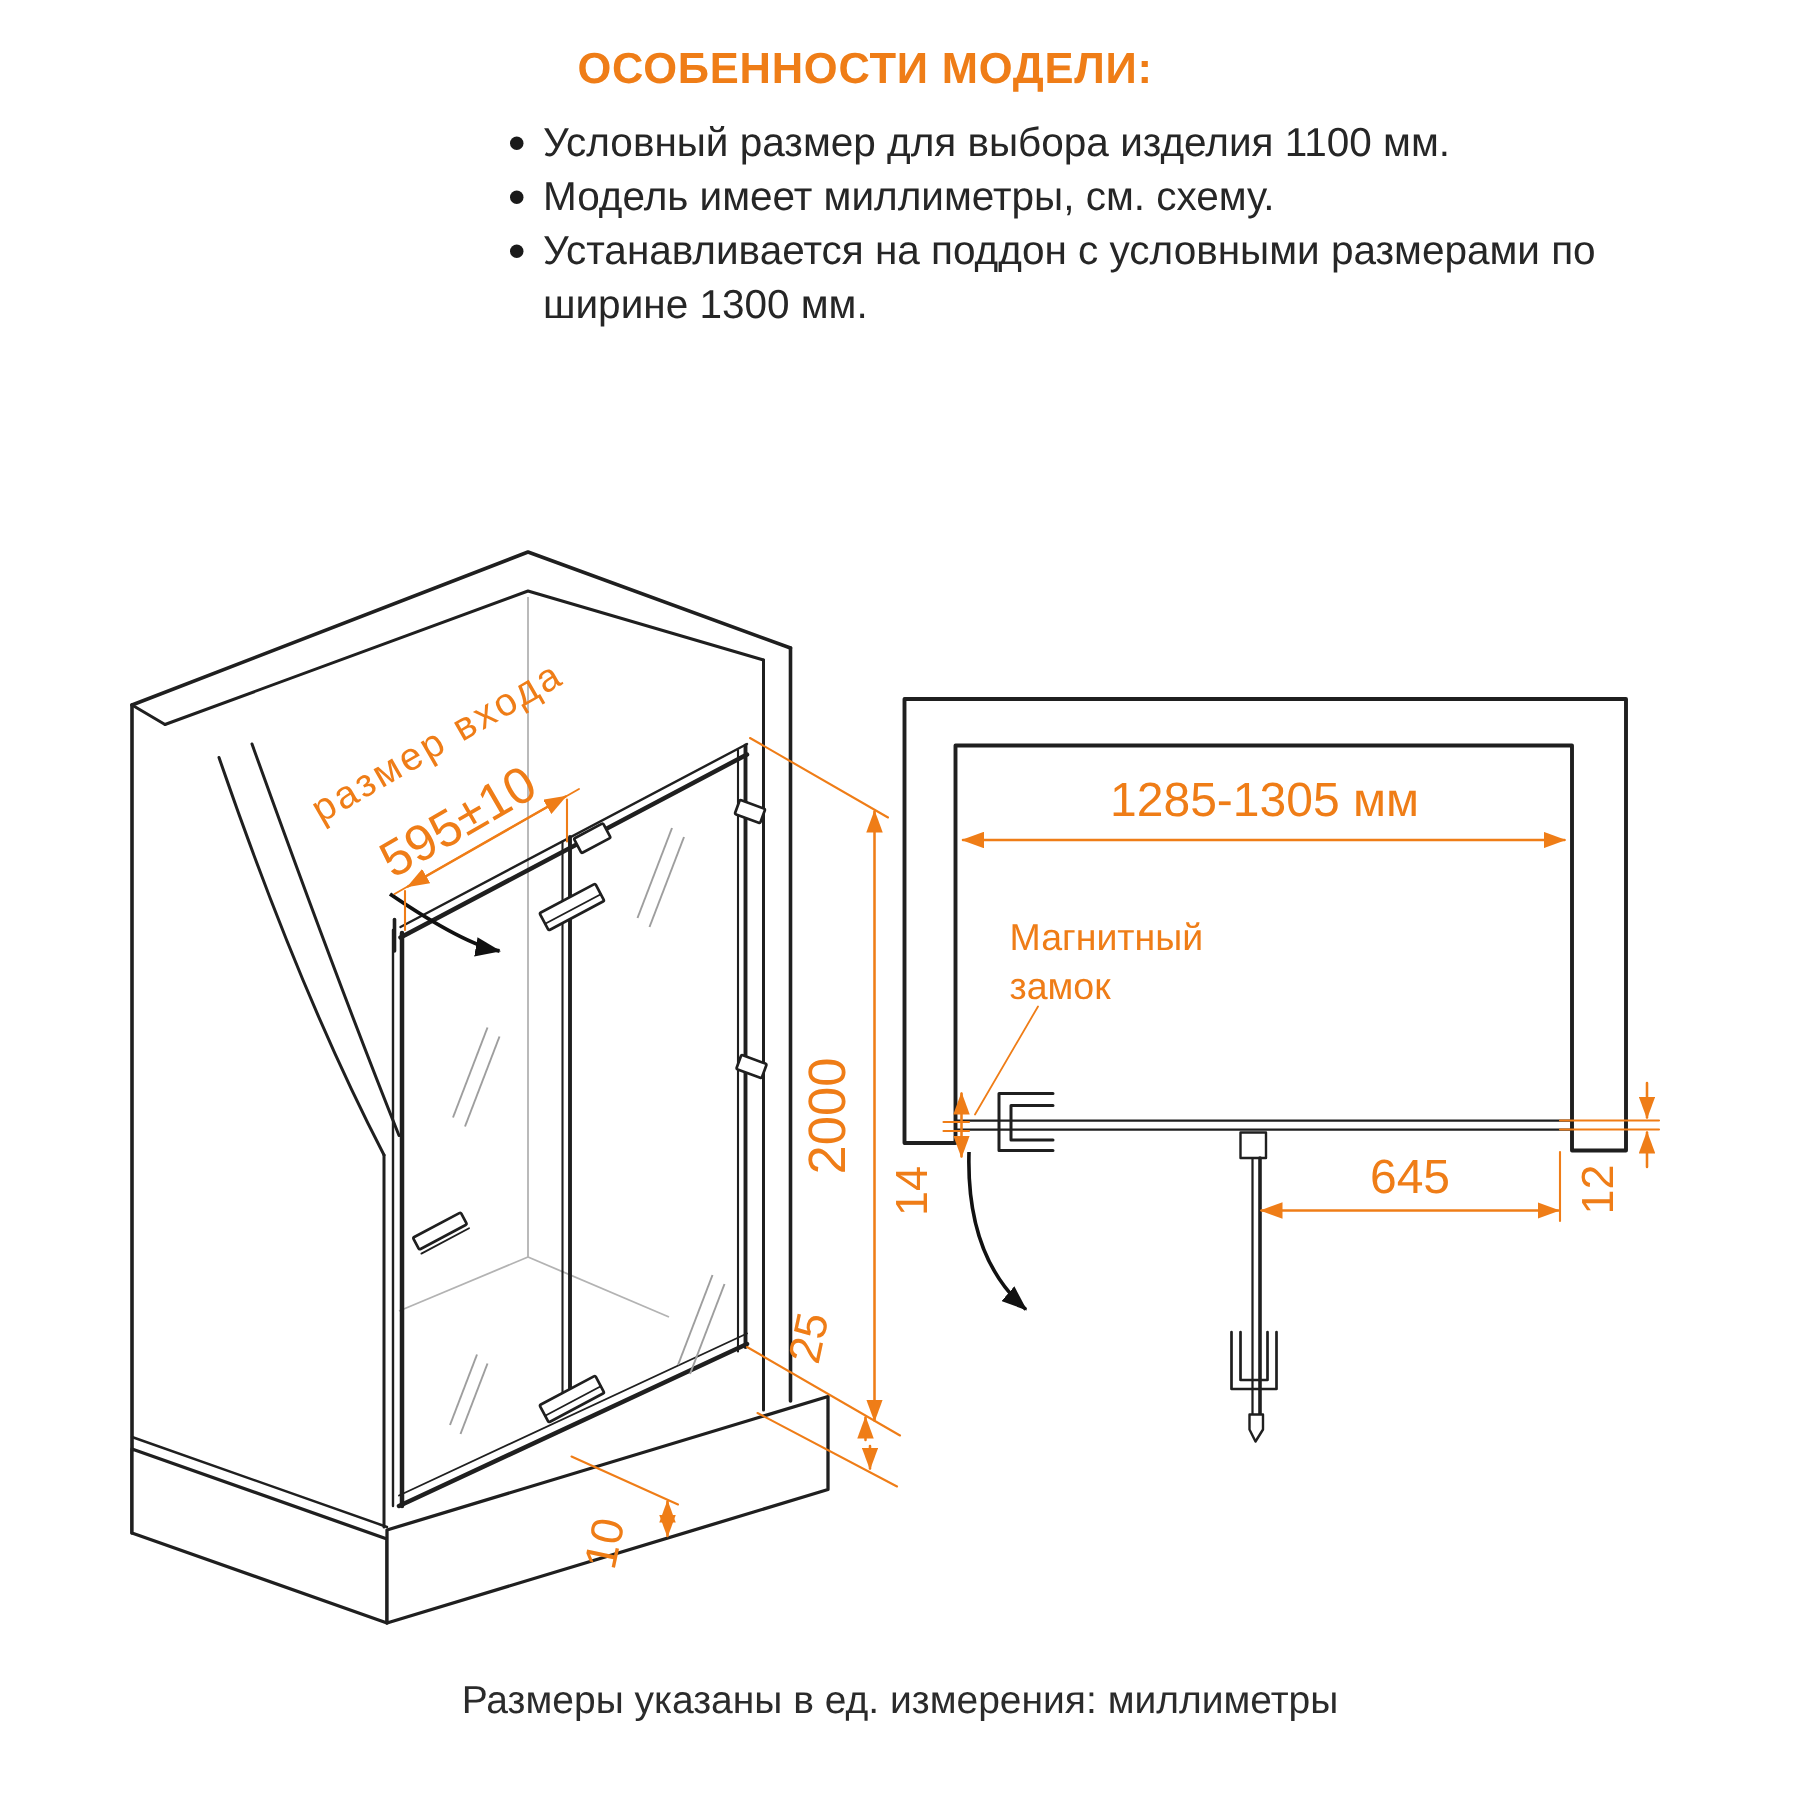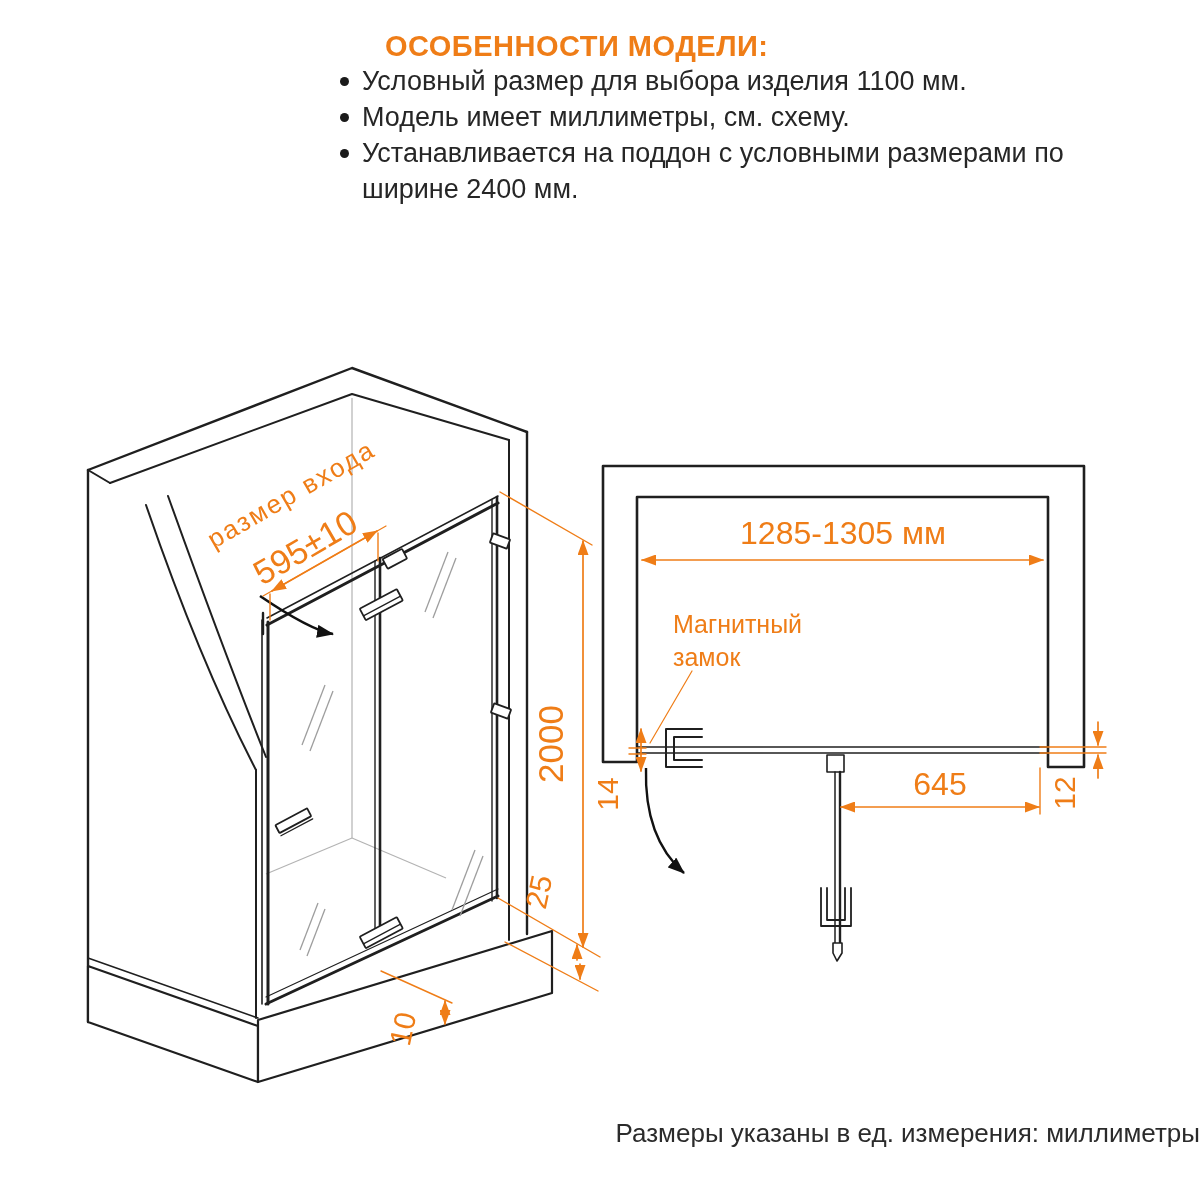--- a/index.html
+++ b/index.html
@@ -1,43 +1,43 @@
 <!DOCTYPE html>
 <html><head>
 <meta charset="utf-8">
 <style>
   html,body{margin:0;padding:0;background:#fff;}
   .page{position:relative;width:1200px;height:1200px;background:#fff;overflow:hidden;
         font-family:"Liberation Sans", sans-serif;}
   .header{position:absolute;left:330px;top:30px;width:830px;}
-  .title{margin-left:55px;font-size:29px;font-weight:700;letter-spacing:.5px;color:#EF7D17;}
+  .title{margin-left:55px;font-size:29px;font-weight:700;letter-spacing:.5px;color:#EF7D17;margin-bottom:14px;}
   ul.bullets{list-style:none;margin:0;padding:0;width:810px;}
   ul.bullets li{position:relative;padding-left:32px;font-size:27px;line-height:36px;color:#262626;}
   .dot{position:absolute;left:10px;top:14px;width:9px;height:9px;border-radius:50%;background:#1a1a1a;}
-  .footer{position:absolute;left:0;top:1118px;width:1200px;text-align:right;
+  .footer{position:absolute;left:0;top:1118px;width:1200px;text-align:center;
           font-size:26px;color:#2b2b2b;}
   svg text{font-family:"Liberation Sans", sans-serif;}
   .dimtxt{fill:#EF7D17;}
   .k{stroke:#1F1F1F;fill:none;stroke-linejoin:round;stroke-linecap:round;}
   .o{stroke:#EF7D17;fill:none;stroke-linecap:round;}
   .f{stroke:#B3B3B3;fill:none;}
   .sh{stroke:#9E9E9E;fill:none;}
   .wfill{fill:#fff;}
 </style>
 </head>
 <body>
 
 <div class="page">
 
   <div class="header">
     <div class="title">ОСОБЕННОСТИ МОДЕЛИ:</div>
     <ul class="bullets">
       <li><span class="dot"></span><span>Условный размер для выбора изделия 1100 мм.</span></li>
       <li><span class="dot"></span><span>Модель имеет миллиметры, см. схему.</span></li>
-      <li><span class="dot"></span><span>Устанавливается на поддон с условными размерами по ширине 2400 мм.</span></li>
+      <li><span class="dot"></span><span>Устанавливается на поддон с условными размерами по ширине 1300 мм.</span></li>
     </ul>
   </div>
 
   <svg width="1200" height="1200" viewBox="0 0 1200 1200" style="position:absolute;left:0;top:0;">
     <defs>
       <marker id="aO" markerUnits="userSpaceOnUse" markerWidth="15" markerHeight="11" refX="14" refY="5.5" orient="auto-start-reverse">
         <path d="M0,0 L15,5.5 L0,11 Z" fill="#EF7D17"></path>
       </marker>
       <marker id="aB" markerUnits="userSpaceOnUse" markerWidth="17" markerHeight="13" refX="16" refY="6.5" orient="auto-start-reverse">
         <path d="M0,0 L17,6.5 L0,13 Z" fill="#111"></path>

